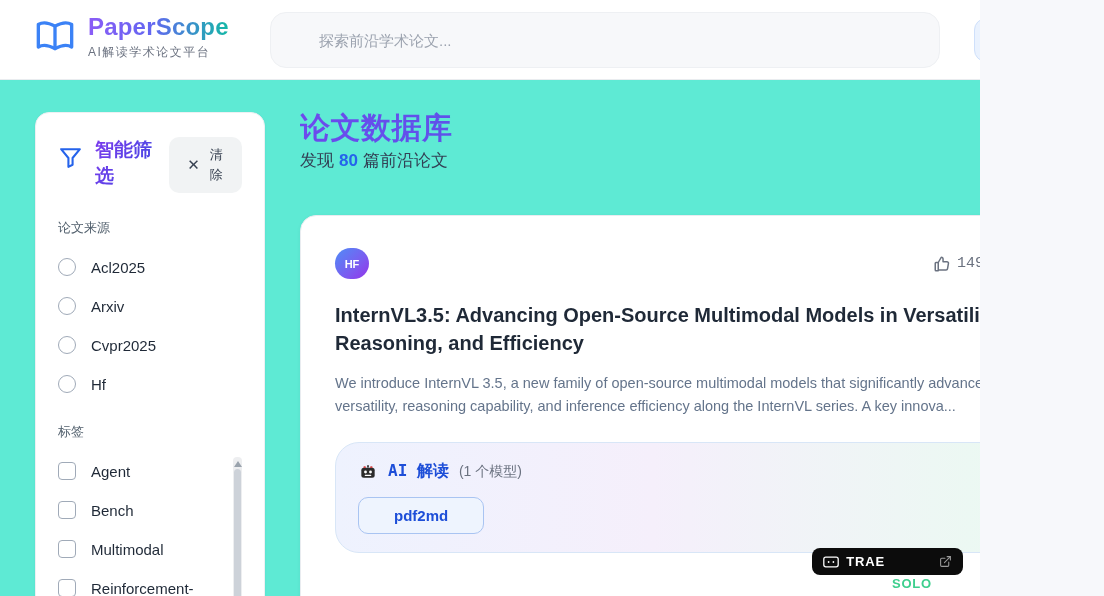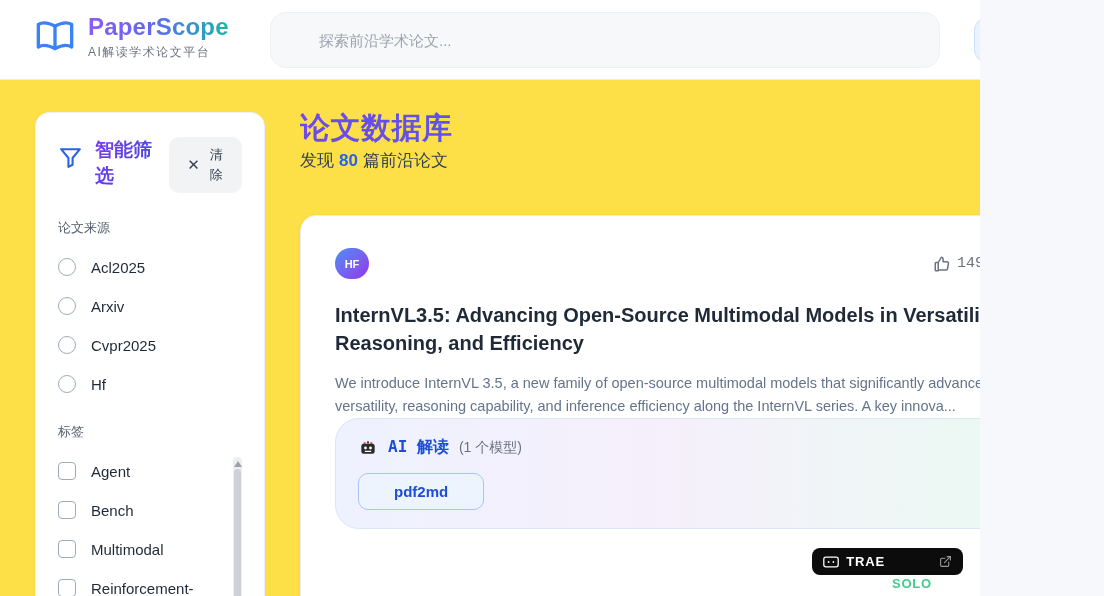--- a/index.html
+++ b/index.html
@@ -1,18 +1,18 @@
 <!DOCTYPE html>
 <html><head>
 <meta charset="utf-8">
 <style>
   * { margin:0; padding:0; box-sizing:border-box; }
   html,body { width:1104px; height:596px; }
   body { font-family:"Liberation Sans", sans-serif; background:#f7f8fb; overflow:hidden; }
-  .page { position:relative; width:980px; height:596px; background:#fde047; overflow:hidden; }
+  .page { position:relative; width:980px; height:596px; background:#5eead4; overflow:hidden; }
 
   
   .header { position:absolute; left:0; top:0; width:1104px; height:80px; background:#ffffff; border-bottom:1px solid #e9ecef; }
   .logo { position:absolute; left:35px; top:13px; display:flex; align-items:center; gap:13px; }
   .logo-text { display:flex; flex-direction:column; }
   .logo-title { font-size:24px; font-weight:bold; letter-spacing:.2px;
     background:linear-gradient(90deg,#8b5cf6 0%,#6366f1 45%,#14b8a6 100%);
     -webkit-background-clip:text; background-clip:text; -webkit-text-fill-color:transparent; color:transparent; }
   .logo-sub { font-size:12px; color:#6b7280; letter-spacing:1.5px; margin-top:3px; }
   .search-box { position:absolute; left:270px; top:12px; width:670px; height:56px;
@@ -60,21 +60,21 @@
     box-shadow:0 1px 4px rgba(20,30,60,.05); padding:32px 34px; }
   .card-top { display:flex; align-items:center; }
   .hf-badge { width:34px; height:31px; border-radius:16px;
     background:linear-gradient(135deg,#4f8df7 0%,#7b5cf0 60%,#9333ea 100%);
     color:#ffffff; font-size:11px; font-weight:bold; display:flex; align-items:center; justify-content:center; }
   .stats { margin-left:auto; display:flex; align-items:center; gap:24px; color:#6b7280; font-size:15px; }
   .stat { display:flex; align-items:center; gap:6px;font-family:Liberation Mono, monospace; }
   .paper-title { margin-top:22px; font-size:20px; font-weight:bold; color:#1f2937; line-height:1.42; }
   .paper-abstract { margin-top:14px; font-size:14.5px; color:#64748b; line-height:1.6; }
 
-  .ai-box { border:1px solid #d8e6f7; border-radius:24px; padding:18px 22px;
+  .ai-box { margin-top:24px; border:1px solid #d8e6f7; border-radius:24px; padding:18px 22px;
     background:linear-gradient(90deg,#eef2fe 0%,#f5effb 45%,#eafaf1 100%); }
   .ai-head { display:flex; align-items:center; gap:10px; }
   .ai-title { font-family:"DejaVu Sans Mono",monospace; font-size:16px; font-weight:bold; color:#1d4ed8; }
   .ai-count { font-size:14px; color:#6b7280; }
   .model-chip { display:inline-block; margin-top:15px; padding:9px 35px; background:#eef4fe;
     border:1.5px solid #a9c4f2; border-radius:10px; font-size:15px; font-weight:bold; color:#1d4ed8; cursor:pointer; }
 
   
   .trae-badge { position:absolute; right:17px; bottom:21px; height:27px; padding:0 11px;
     background:#0c0c0c; border-radius:8px; display:flex; align-items:center; gap:7px; cursor:pointer; }

